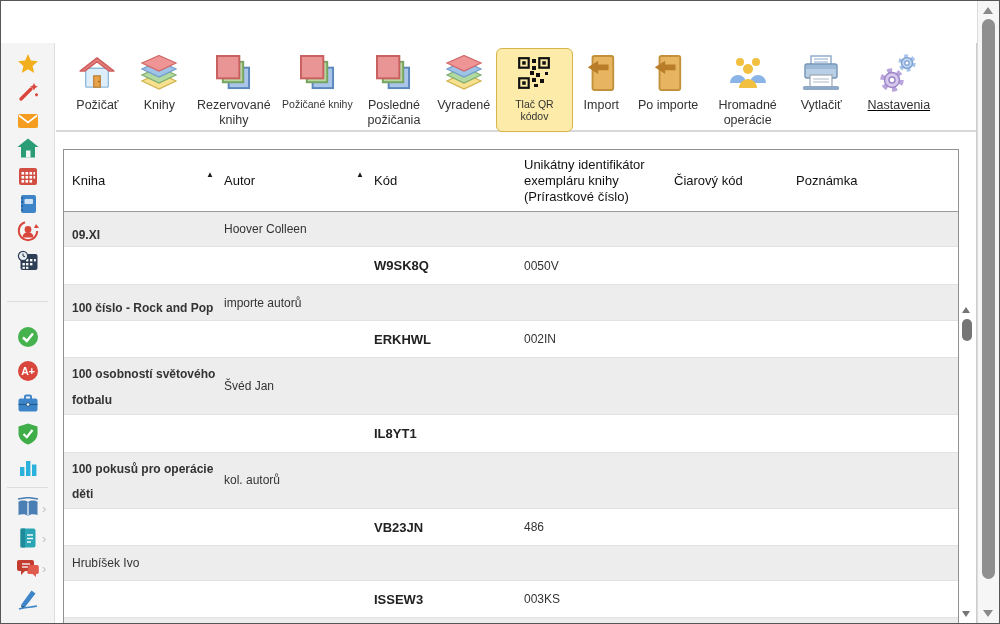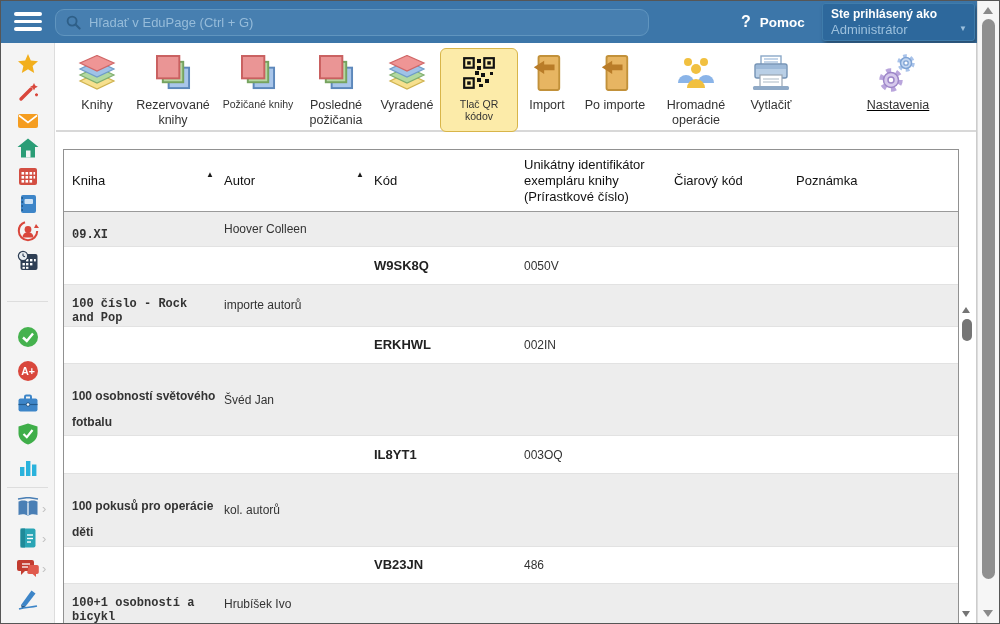--- a/index.html
+++ b/index.html
@@ -49,60 +49,37 @@
   
   .workarea { position:absolute; left:0; top:91px; right:0; bottom:0; }
   .lib-table { position:absolute; left:7px; top:15px; width:896px; height:475px; border:1px solid #919191; overflow:hidden; background:#fff; }
   .thead { position:relative; display:grid; grid-template-columns:152px 150px 150px 150px 122px 1fr; height:62px; border-bottom:1px solid #9a9a9a; background:#fff; }
   .th { display:flex; align-items:center; padding-left:8px; font-size:13px; color:#111; line-height:16px; cursor:pointer; }
   .sort-arrow { position:absolute; top:20px; font-size:8px; color:#1a1a1a; }
   .sa1 { left:142px; } .sa2 { left:292px; }
   .trow { display:grid; grid-template-columns:152px 150px 150px 150px 122px 1fr; border-bottom:1px solid #e2e2e2; cursor:pointer; }
   .trow.gray { background:#ededed; }
   .td { padding-left:8px; display:flex; align-items:center; font-size:12px; color:#333; }
-  .td.title { font-weight:bold; line-height:2.15; display:block; padding-top:20px; }
-  .trow.single .td.title { display:flex; align-items:center; padding-top:12px; line-height:1.2;font-family:Liberation Mono, monospace; }
+  .td.title { font-weight:bold; line-height:2.15; display:block; padding-top:4px; }
+  .trow.single .td.title { display:flex; align-items:center; padding-top:12px; line-height:1.2; }
   .td.code { font-weight:bold; font-size:13px; color:#222; }
   .h35{min-height:35px}.h36{min-height:36px}.h37{min-height:37px}.h38{min-height:38px}.h55{min-height:55px}.h56{min-height:56px}
   .filler { height:14px; background:#ededed; }
 
   
   .tbl-scroll { position:absolute; left:903px; top:170px; bottom:0; width:16px; background:#fff; }
   .tbl-scroll .t-up { width:0;height:0;border-left:4.5px solid transparent;border-right:4.5px solid transparent;border-bottom:6px solid #757575; position:absolute; left:3px; top:3px; }
   .tbl-scroll .t-down { width:0;height:0;border-left:4.5px solid transparent;border-right:4.5px solid transparent;border-top:6px solid #757575; position:absolute; left:3px; bottom:6px; }
   .tbl-scroll .t-thumb { position:absolute; left:3px; top:15px; width:10px; height:22px; background:#757575; border-radius:5px; }
 </style>
 </head>
 <body>
 
 <div class="window">
 
-  <div class="topbar">
-    <div class="hamburger">
-        <div></div>
-        <div></div>
-        <div></div>
-      </div>
-    <div class="searchbox">
-      <svg width="15" height="15" viewBox="0 0 16 16">
-          <circle cx="6.5" cy="6.5" r="4.8" fill="none" stroke="#2e5f88" stroke-width="2"></circle>
-          <line x1="10.2" y1="10.2" x2="14.5" y2="14.5" stroke="#2e5f88" stroke-width="2.2" stroke-linecap="round"></line>
-        </svg>
-      <input type="text" placeholder="Hľadať v EduPage (Ctrl + G)" style="">
-    </div>
-    <div class="help">
-      <span class="qmark">?</span>
-      <span class="hlabel">Pomoc</span>
-    </div>
-    <div class="userbox">
-      <div class="u1">Ste prihlásený ako</div>
-      <div class="u2">Administrátor</div>
-      <div class="caret">▼</div>
-    </div>
-  </div>
 
   <div class="sidebar">
     <div class="side-ic" style="top:10px"><svg viewBox="0 0 22 22" width="22" height="22">
           <path d="M11 1 L13.8 7.6 L21 8.2 L15.6 12.9 L17.2 20 L11 16.2 L4.8 20 L6.4 12.9 L1 8.2 L8.2 7.6 Z" fill="#f2af1d"></path>
         </svg></div>
     <div class="side-ic" style="top:38px"><svg viewBox="0 0 22 22" width="22" height="22">
           <line x1="4" y1="18" x2="14" y2="8" stroke="#d9473c" stroke-width="3.4" stroke-linecap="round"></line>
           <path d="M17 2 l1.2 2.6 2.6 1.2 -2.6 1.2 -1.2 2.6 -1.2 -2.6 -2.6 -1.2 2.6 -1.2 z" fill="#d9473c"></path>
           <rect x="18" y="13" width="3" height="1.6" fill="#d9473c"></rect>
           <rect x="18.7" y="12.3" width="1.6" height="3" fill="#d9473c"></rect>
@@ -211,20 +188,31 @@
     <div class="side-ic" style="top:545px"><svg viewBox="0 0 22 22" width="22" height="22">
           <path d="M4 17 L14.5 2.5 L18.5 5.5 L8.5 18.5 Z" fill="#3d85c8"></path>
           <path d="M4 17 L8.5 18.5 L5 21 Z" fill="#235a8c"></path>
           <path d="M2 21 C8 19 14 19.5 20 18" stroke="#3d85c8" stroke-width="1.4" fill="none"></path>
         </svg></div>
   </div>
 
   <div class="content">
 
     <div class="toolbar">
+      <div class="tb-item w64">
+        <div class="tb-icon">
+            <svg viewBox="0 0 40 36" width="38" height="34">
+              <rect x="8" y="13" width="24" height="20" rx="1" fill="#ddeefa" stroke="#90b9d9" stroke-width="1.4"></rect>
+              <polygon points="2,16 20,2 38,16 33,16 20,6 7,16" fill="#e87f7f" stroke="#cc5c5c" stroke-width="1.4" stroke-linejoin="round"></polygon>
+              <rect x="16.5" y="21" width="7" height="12" fill="#e8a24a" stroke="#b77a2e" stroke-width="1.2"></rect>
+              <circle cx="22" cy="27" r="0.9" fill="#8c5a1e"></circle>
+            </svg>
+          </div>
+        <div class="tb-label">Požičať</div>
+      </div>
       <div class="tb-item w62">
         <div class="tb-icon">
             <svg viewBox="0 0 38 36" width="38" height="36">
               <polygon points="19,18 36,26 19,34 2,26" fill="#f7e08e" stroke="#cfb24f" stroke-width="1.2"></polygon>
               <polygon points="19,12 36,20 19,28 2,20" fill="#b2d9a0" stroke="#7fae6e" stroke-width="1.2"></polygon>
               <polygon points="19,6 36,14 19,22 2,14" fill="#9fc2e8" stroke="#6f9cc8" stroke-width="1.2"></polygon>
               <polygon points="19,0.5 36,8 19,16 2,8" fill="#ef9595" stroke="#d06666" stroke-width="1.2"></polygon>
             </svg>
           </div>
         <div class="tb-label">Knihy</div>
@@ -407,42 +395,40 @@
           <div class="td">Švéd Jan</div>
           <div class="td code"></div>
           <div class="td"></div>
           <div class="td"></div>
             <div class="td"></div>
         </div>
         <div class="trow h38">
           <div class="td title"></div>
           <div class="td"></div>
           <div class="td code">IL8YT1</div>
-          <div class="td">003OQ</div>
           <div class="td"></div>
             <div class="td"></div>
         </div>
         <div class="trow gray h55">
           <div class="td title">100 pokusů pro operácie děti</div>
           <div class="td">kol. autorů</div>
           <div class="td code"></div>
           <div class="td"></div>
           <div class="td"></div>
             <div class="td"></div>
         </div>
         <div class="trow h37">
           <div class="td title"></div>
           <div class="td"></div>
           <div class="td code">VB23JN</div>
           <div class="td">486</div>
           <div class="td"></div>
             <div class="td"></div>
         </div>
         <div class="trow gray single h35">
-          <div class="td title">100+1 osobností a bicykl</div>
           <div class="td">Hrubíšek Ivo</div>
           <div class="td code"></div>
           <div class="td"></div>
           <div class="td"></div>
             <div class="td"></div>
         </div>
         <div class="trow h37">
           <div class="td title"></div>
           <div class="td"></div>
           <div class="td code">ISSEW3</div>

